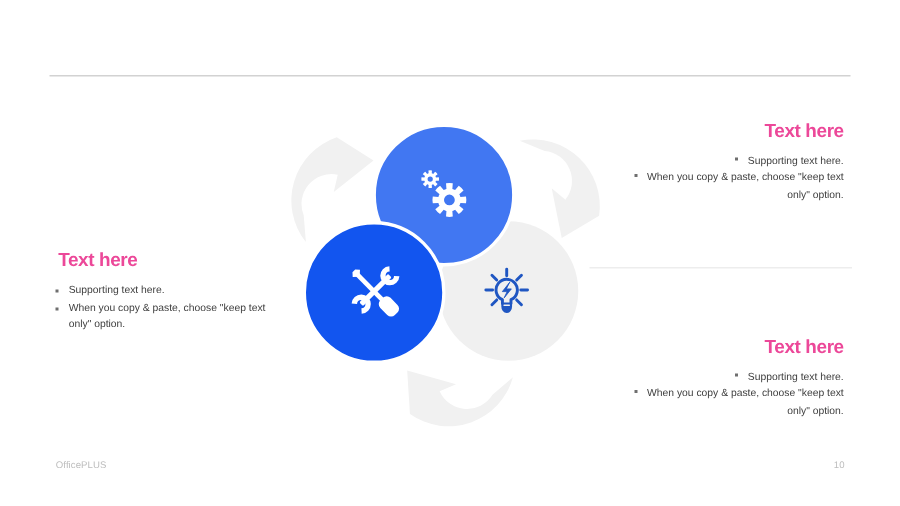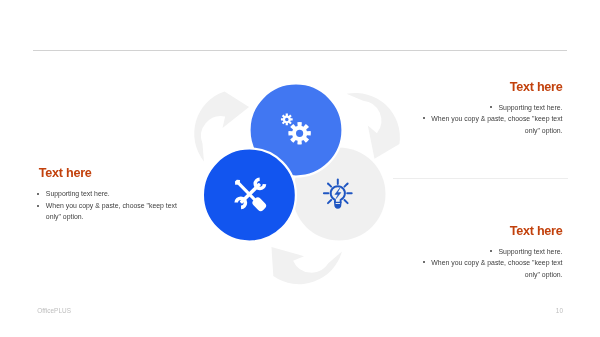--- a/index.html
+++ b/index.html
@@ -4,21 +4,21 @@
 <style>
   html,body{margin:0;padding:0;}
   body{width:600px;height:337px;background:#ffffff;font-family:"Liberation Sans",sans-serif;overflow:hidden;}
   .slide{position:relative;width:600px;height:337px;background:#ffffff;}
 
   .rule{position:absolute;background:#d9d9d9;height:1px;}
   #header-rule{left:33px;top:50px;width:534px;background:#d2d2d2;}
   #right-rule{left:393px;top:178px;width:175px;background:#ededed;}
 
   .textblock{position:absolute;}
-  .textblock .heading{margin:0;font-size:12.6px;font-weight:bold;color:#c2410c;line-height:13px;letter-spacing:-0.25px;}
+  .textblock .heading{margin:0;font-size:12.6px;font-weight:bold;color:#ec4899;line-height:13px;letter-spacing:-0.25px;}
   .bullets{margin:0;padding:0;list-style:none;}
   .bullets li{font-size:6.9px;color:#404040;line-height:11.4px;position:relative;}
   .bullet-mark{display:inline-block;width:2px;height:2px;background:#6f6f6f;vertical-align:2.2px;}
 
   
   #block-left{left:38.8px;top:166.8px;width:142px;text-align:left;}
   #block-left .bullets{margin-top:8.5px;}
   #block-left .bullets li{padding-left:7.0px;}
   #block-left .bullets li .bullet-mark{position:absolute;left:-1.9px;top:5.2px;}
 

